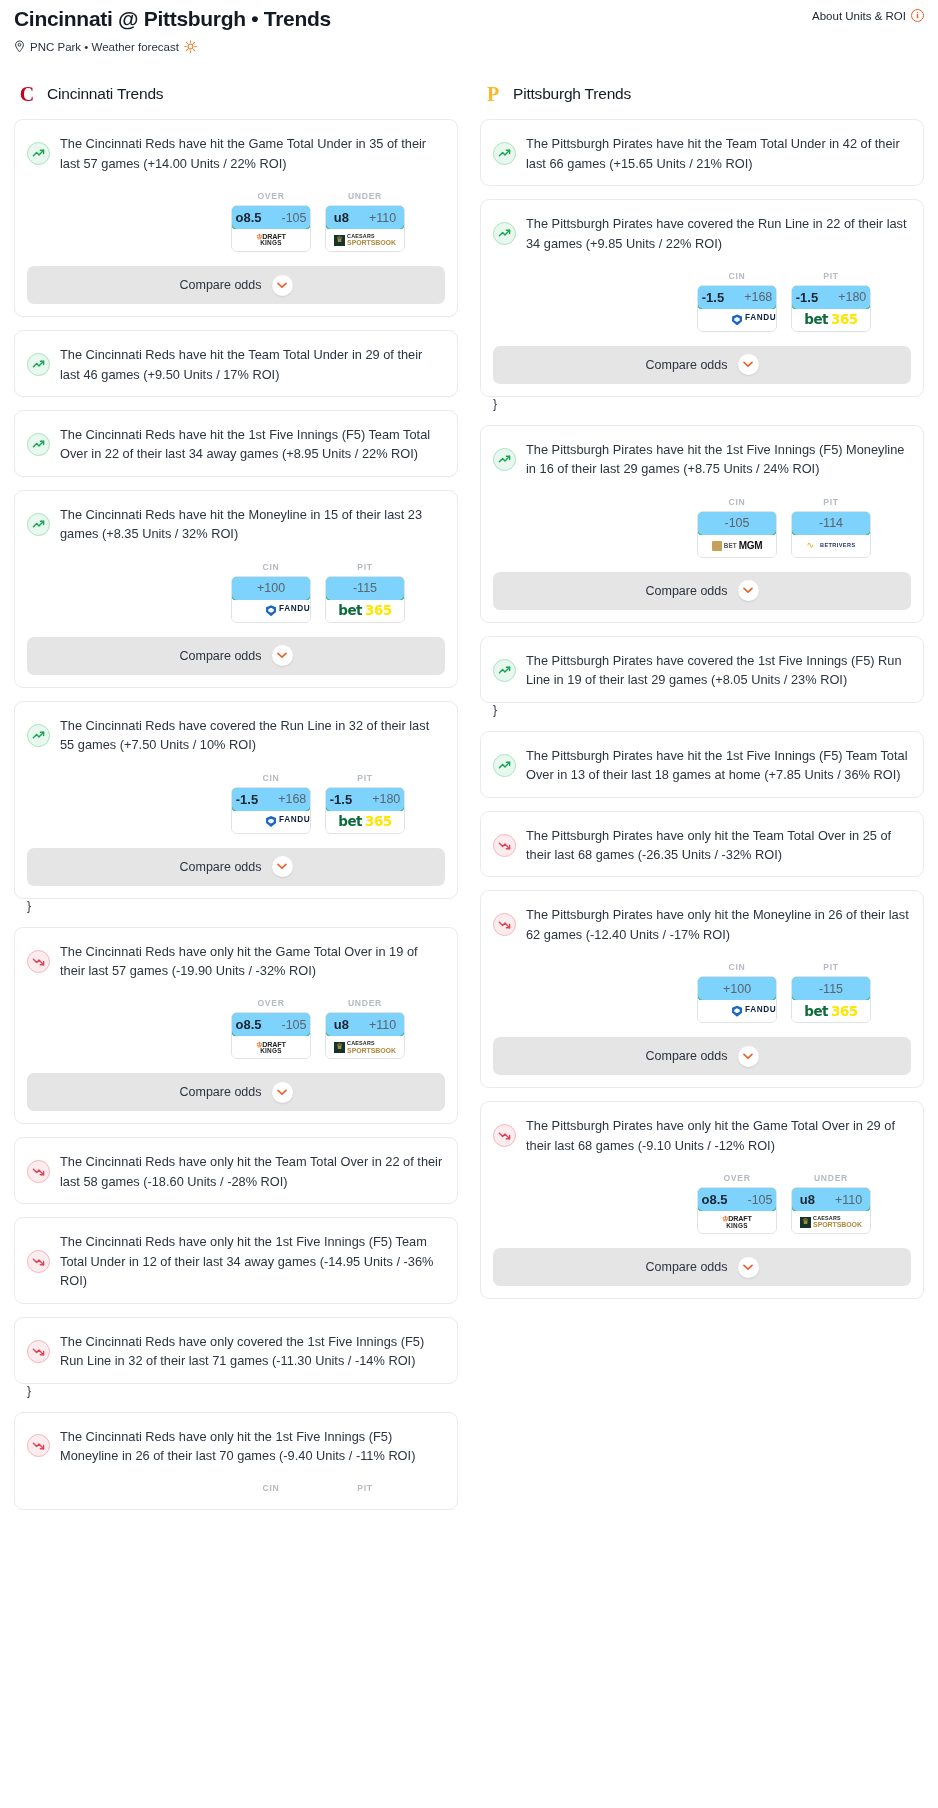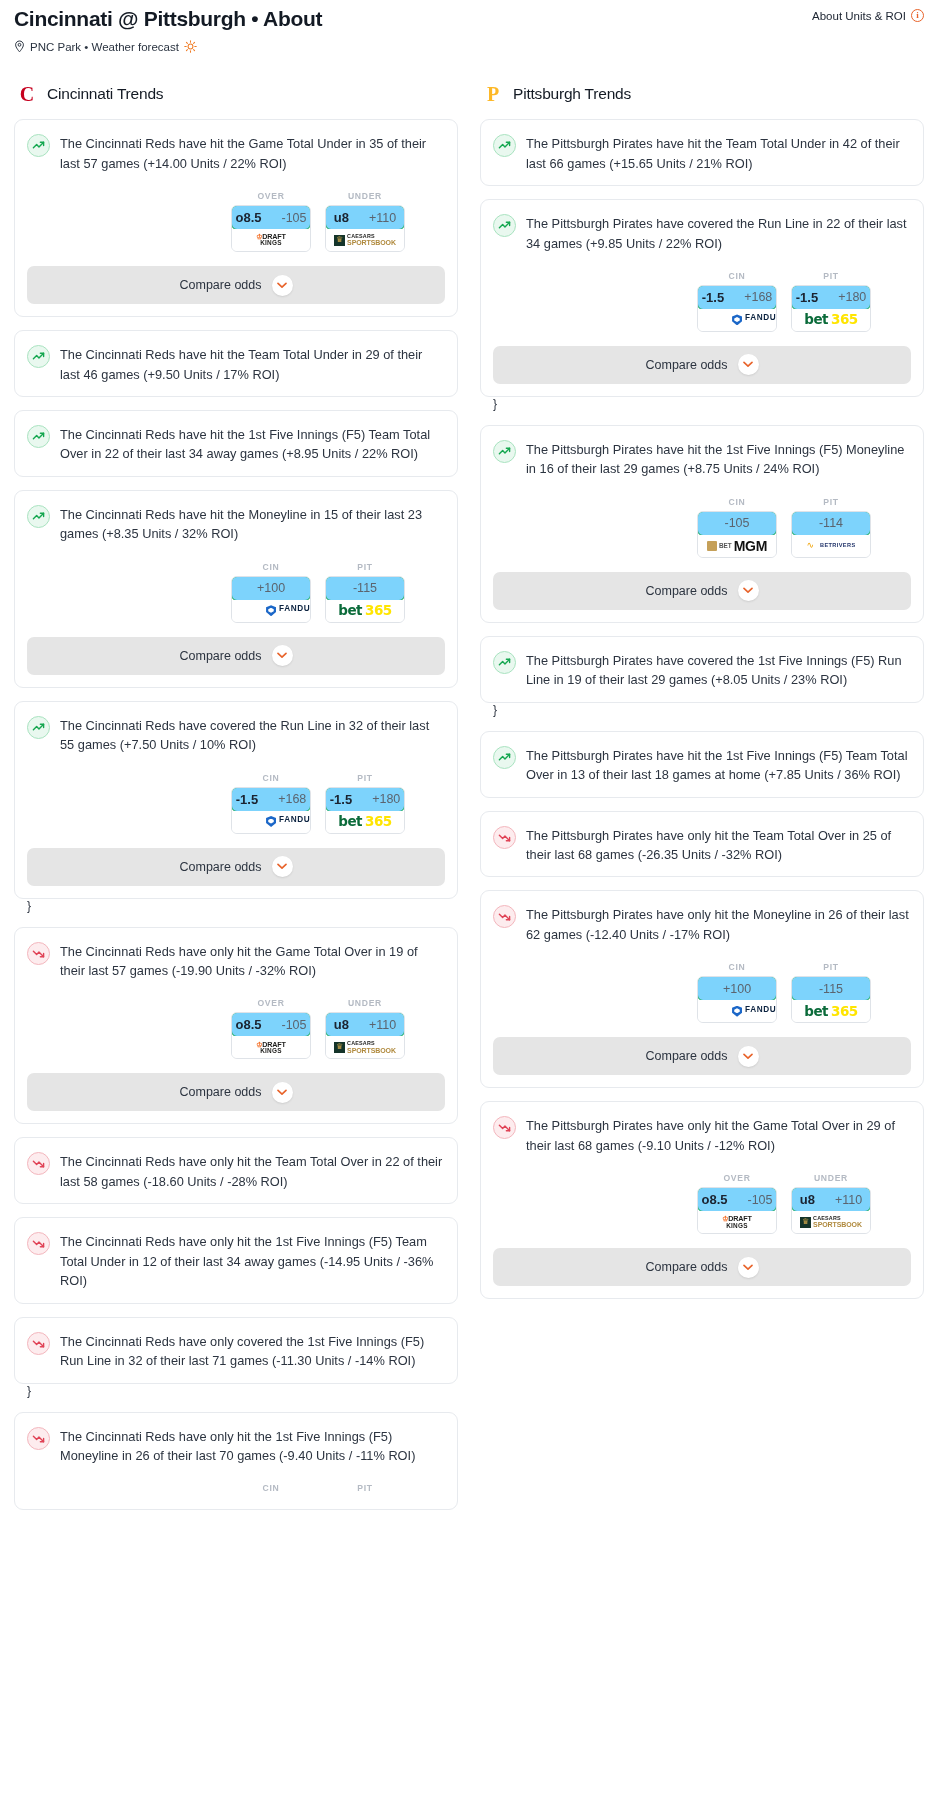--- a/index.html
+++ b/index.html
@@ -104,21 +104,21 @@
   .card {
     border: 1px solid #e7eaee;
     border-radius: 9px;
     background: #ffffff;
     margin-bottom: 13px;
     padding: 13px 12px 12px 12px;
     position: relative;
   }
   .card-main {
     display: flex;
-    align-items: flex-start;
+    align-items: center;
     gap: 10px;
   }
   .trend-icon {
     flex: 0 0 auto;
     width: 23px; height: 23px;
     border-radius: 50%;
     display: inline-flex;
     align-items: center;
     justify-content: center;
     margin-top: 1px;
@@ -196,21 +196,21 @@
   .bk-fd { display: flex; align-items: flex-start; gap: 3px; margin-left: 46px; }
   .bk-fd .shield { width: 10px; height: 11px; background: #1b67c8; clip-path: polygon(50% 0%, 100% 18%, 100% 62%, 50% 100%, 0% 62%, 0% 18%); display:inline-block; position: relative; }
   .bk-fd .shield:after { content:""; position:absolute; left:2.2px; top:2.5px; width:5.5px; height:5px; background:#fff; clip-path: polygon(50% 0%, 100% 30%, 100% 70%, 50% 100%, 0% 70%, 0% 30%); }
   .bk-fd .txt { font-size: 8.2px; font-weight: 700; color: #0c2340; letter-spacing: 0.6px; }
   .bk-b365 { font-size: 13.5px; font-weight: 700; letter-spacing: -0.5px; font-family: "DejaVu Sans", sans-serif; }
   .bk-b365 .b1 { color: #0b6b3a; }
   .bk-b365 .b2 { color: #ffe500; }
   .bk-mgm { display: flex; align-items: center; gap: 2px; }
   .bk-mgm .mg { width: 10px; height: 10px; background: #c5a059; border-radius: 1px; }
   .bk-mgm .t1 { font-size: 6.4px; font-weight: 700; color: #555; }
-  .bk-mgm .t2 { font-size: 14px; font-weight: 800; color: #111; letter-spacing: -0.3px; }
+  .bk-mgm .t2 { font-size: 10px; font-weight: 800; color: #111; letter-spacing: -0.3px; }
   .bk-br { text-align: center; }
   .bk-br .arc { font-size: 9px; color: #f0a000; line-height: 0.8; }
   .bk-br .t { font-size: 5.6px; font-weight: 700; color: #23356b; letter-spacing: 0.4px; }
 
   
   .compare-bar {
     margin-top: 14px;
     background: #e5e5e5;
     border-radius: 7px;
     height: 38px;
@@ -241,21 +241,21 @@
     bottom: -15px;
     font-family: "Liberation Sans", sans-serif;
   }
   .card.has-stray { margin-bottom: 28px; }
 </style>
 </head>
 <body>
 
 <div class="page-header">
   <div class="title-row">
-    <h1 class="page-title">Cincinnati @ Pittsburgh • About</h1>
+    <h1 class="page-title">Cincinnati @ Pittsburgh • Trends</h1>
     <div class="about-units">
       <span>About Units &amp; ROI</span>
       <span class="info-circle">i</span>
     </div>
   </div>
   <div class="venue-row">
     <span>
       <svg width="11" height="13" viewBox="0 0 11 13">
           <path d="M5.5 1C3.3 1 1.6 2.7 1.6 4.8c0 2.8 3.9 7 3.9 7s3.9-4.2 3.9-7C9.4 2.7 7.7 1 5.5 1z" fill="none" stroke="#2a3340" stroke-width="1"></path>
           <circle cx="5.5" cy="4.8" r="1.4" fill="none" stroke="#2a3340" stroke-width="1"></circle>

